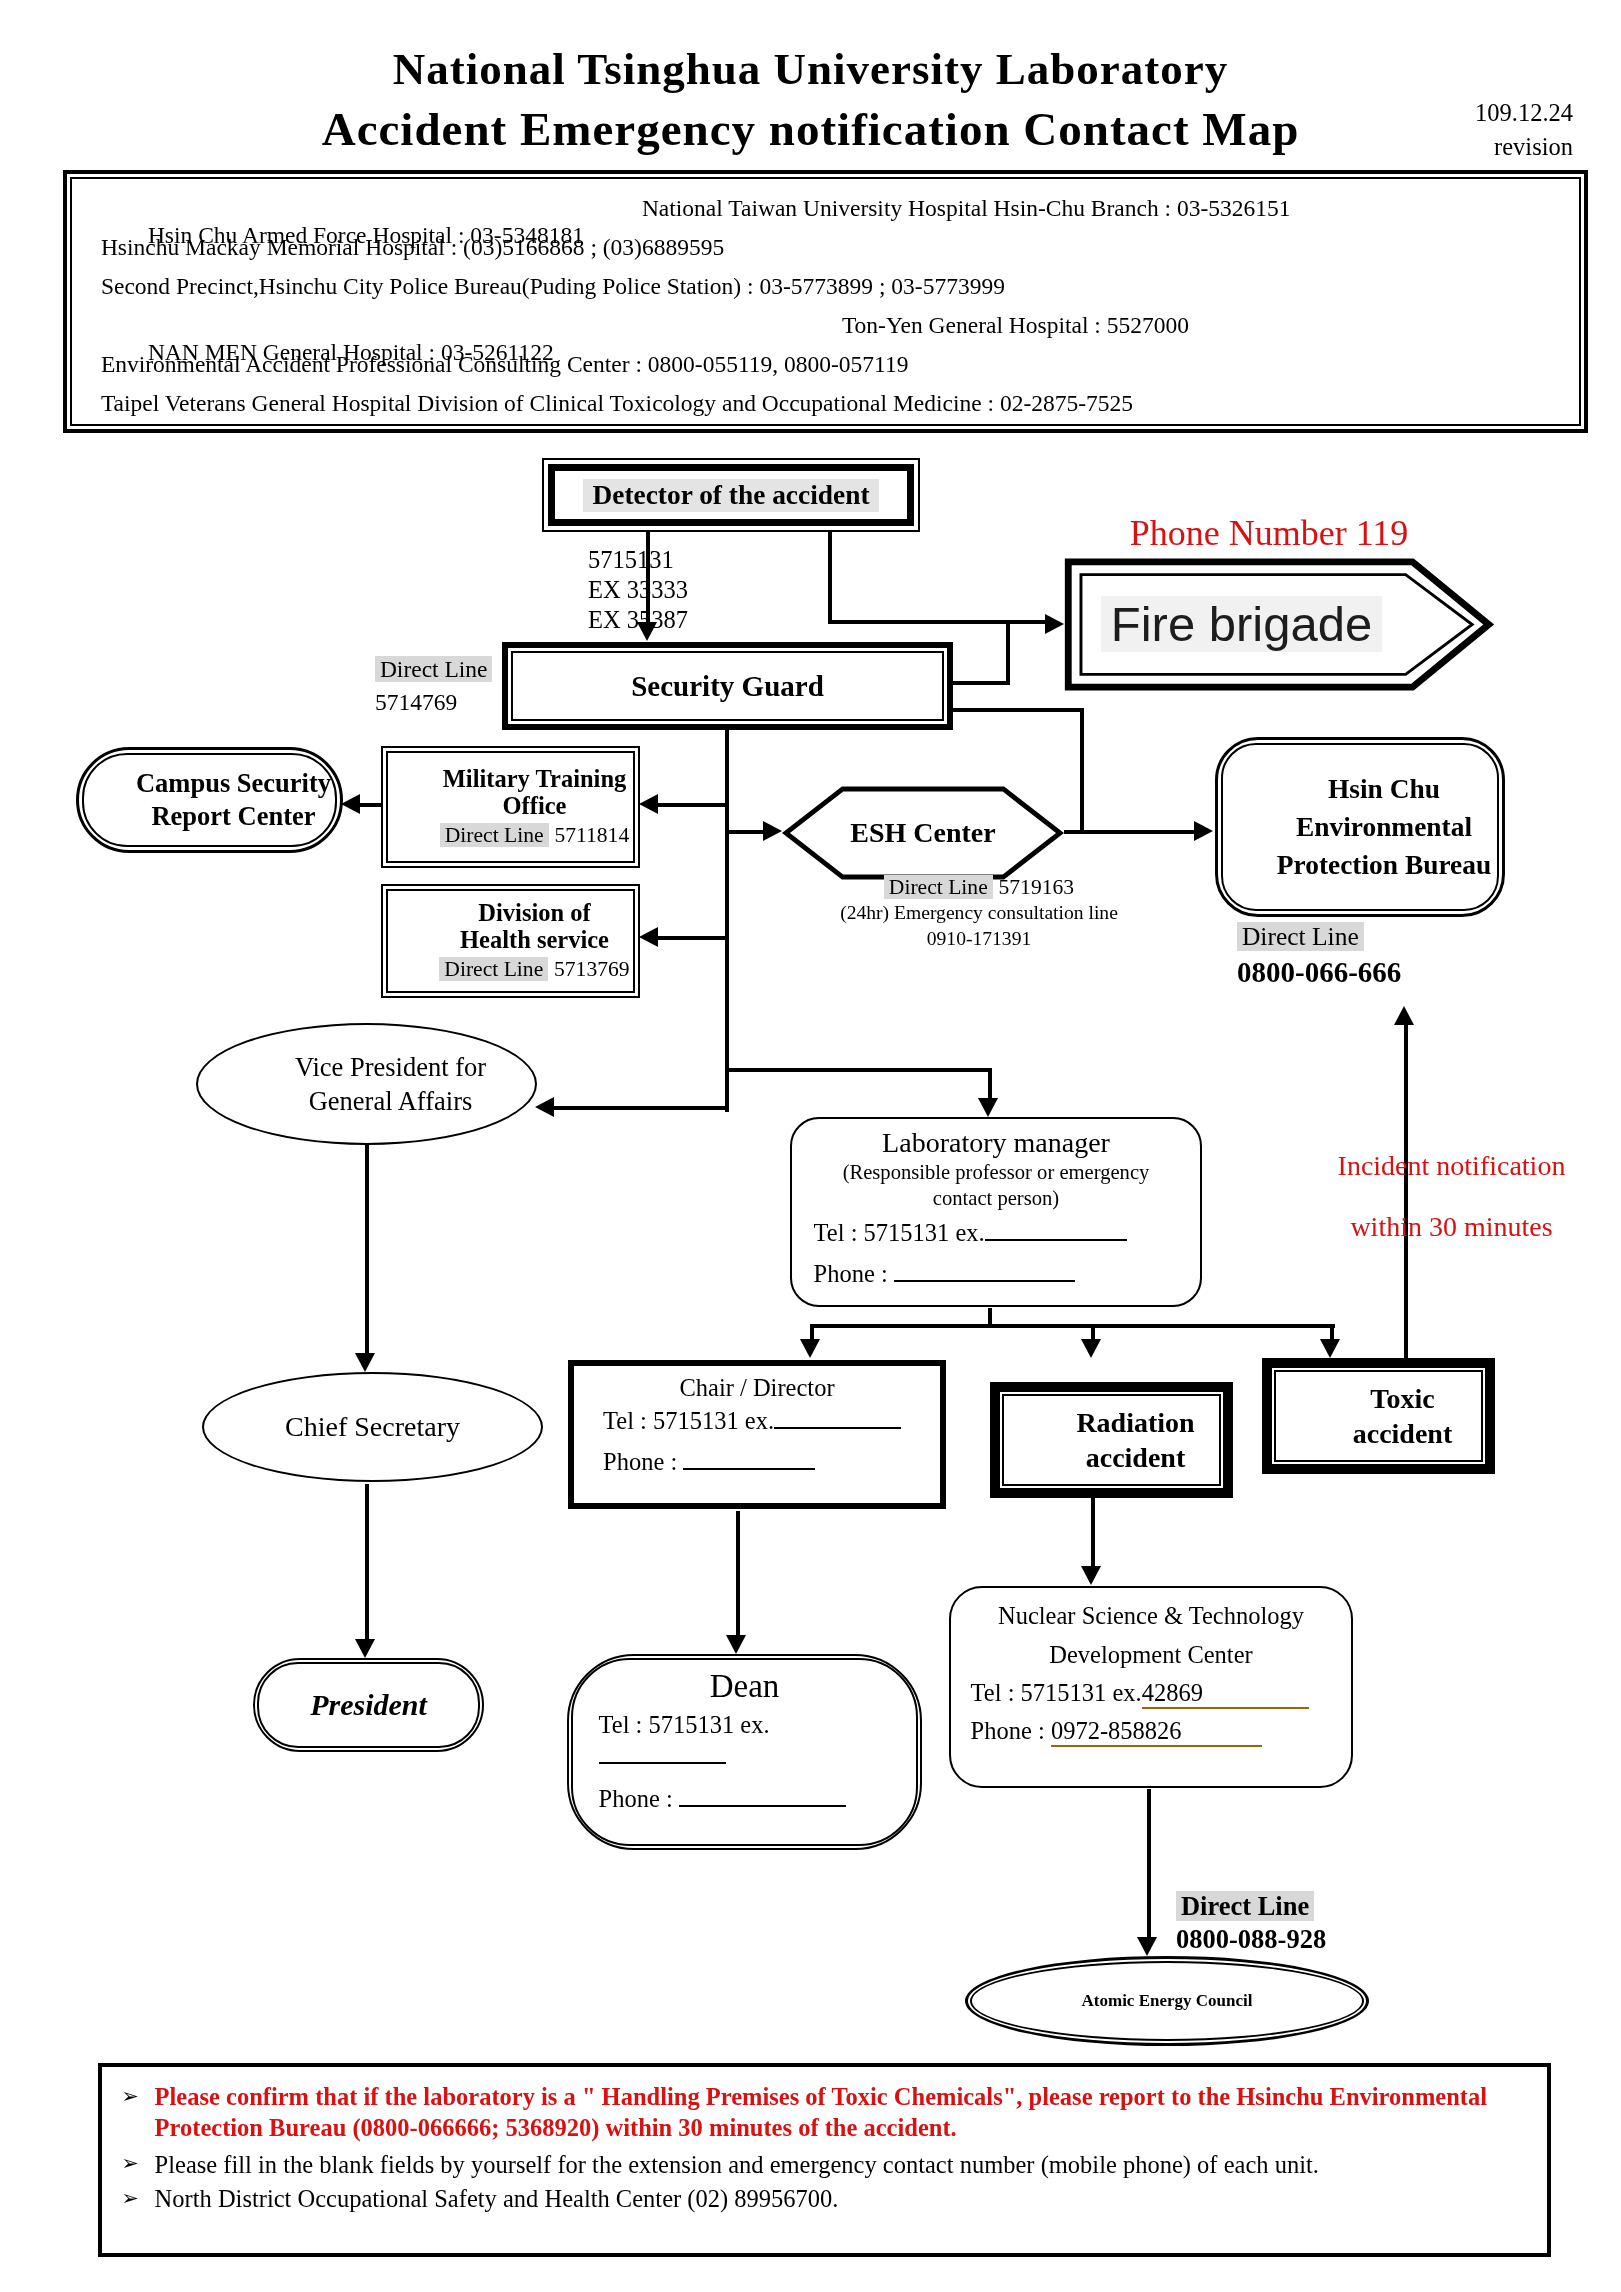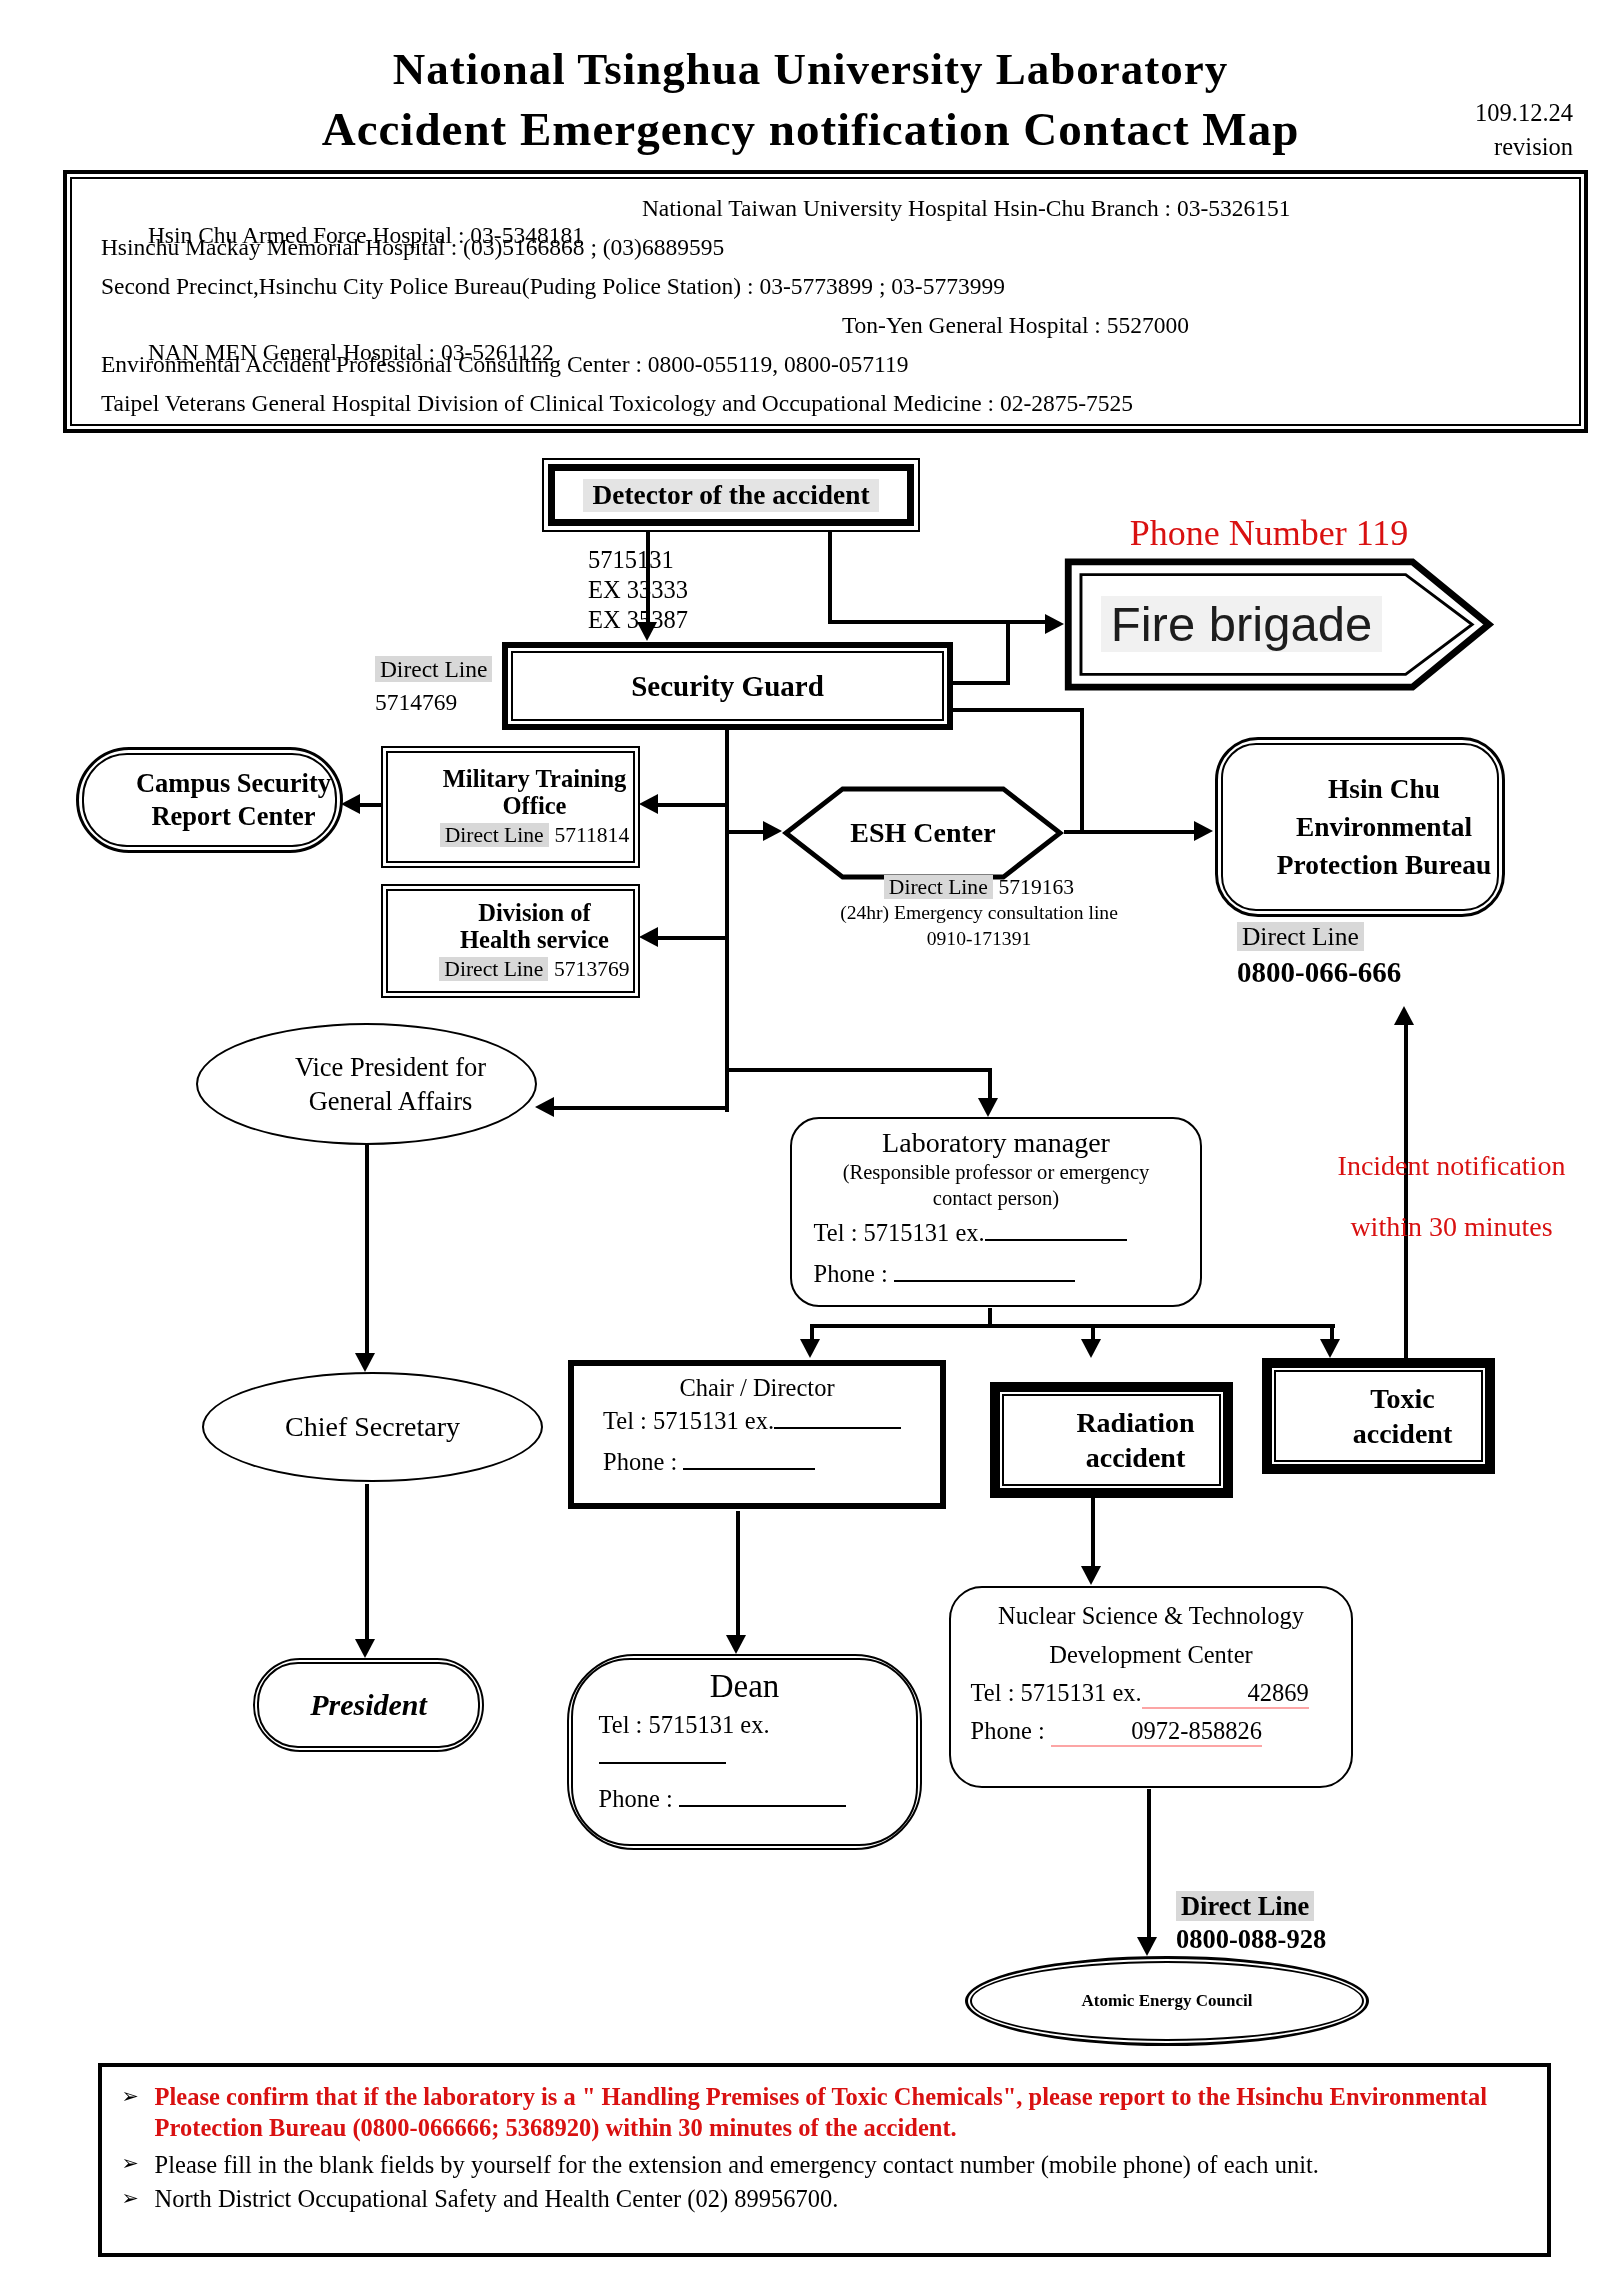--- a/index.html
+++ b/index.html
@@ -12,21 +12,21 @@
   .a-d{border-width:19.6px 10.8px 0 10.8px;border-top-color:#000;}
   .a-u{border-width:0 10.8px 19.6px 10.8px;border-bottom-color:#000;}
   .a-l{border-width:10.8px 19.6px 10.8px 0;border-right-color:#000;}
   .a-r{border-width:10.8px 0 10.8px 19.6px;border-left-color:#000;}
   .ctr{display:flex;align-items:center;justify-content:center;text-align:center;}
   .col{display:flex;flex-direction:column;align-items:center;justify-content:center;text-align:left;padding-left:48px;}
   .b{font-weight:bold;}
   .red{color:#d91111;}
   .hi{background:#d8d8d8;padding:0 4.9px;}
   .blank{display:inline-block;border-bottom:2px solid #000;height:0.95em;}
-  .filled{display:inline-block;border-bottom:2px solid #fca5a5;text-align:right;}
+  .filled{display:inline-block;border-bottom:2px solid #a16207;text-align:left;}
   
   .info-o{border:4.9px solid #000;padding:2.9px;box-sizing:border-box;}
   .info-i{border:2px solid #000;width:100%;height:100%;box-sizing:border-box;padding:15.7px 0 0 29px;font-size:23.5px;}
   .info-row{position:relative;height:39px;white-space:pre;}
   .det-o{border:2.9px solid #000;padding:3.9px;box-sizing:border-box;background:#fff;}
   .det-i{border:7.8px solid #000;width:100%;height:100%;box-sizing:border-box;}
   .sg-o{border:6.9px solid #000;padding:2.9px;box-sizing:border-box;background:#fff;}
   .sg-i{border:2px solid #000;width:100%;height:100%;box-sizing:border-box;}
   .m-o{border:2.9px solid #000;padding:2.9px;box-sizing:border-box;background:#fff;}
   .m-i{border:2.9px solid #000;width:100%;height:100%;box-sizing:border-box;}

